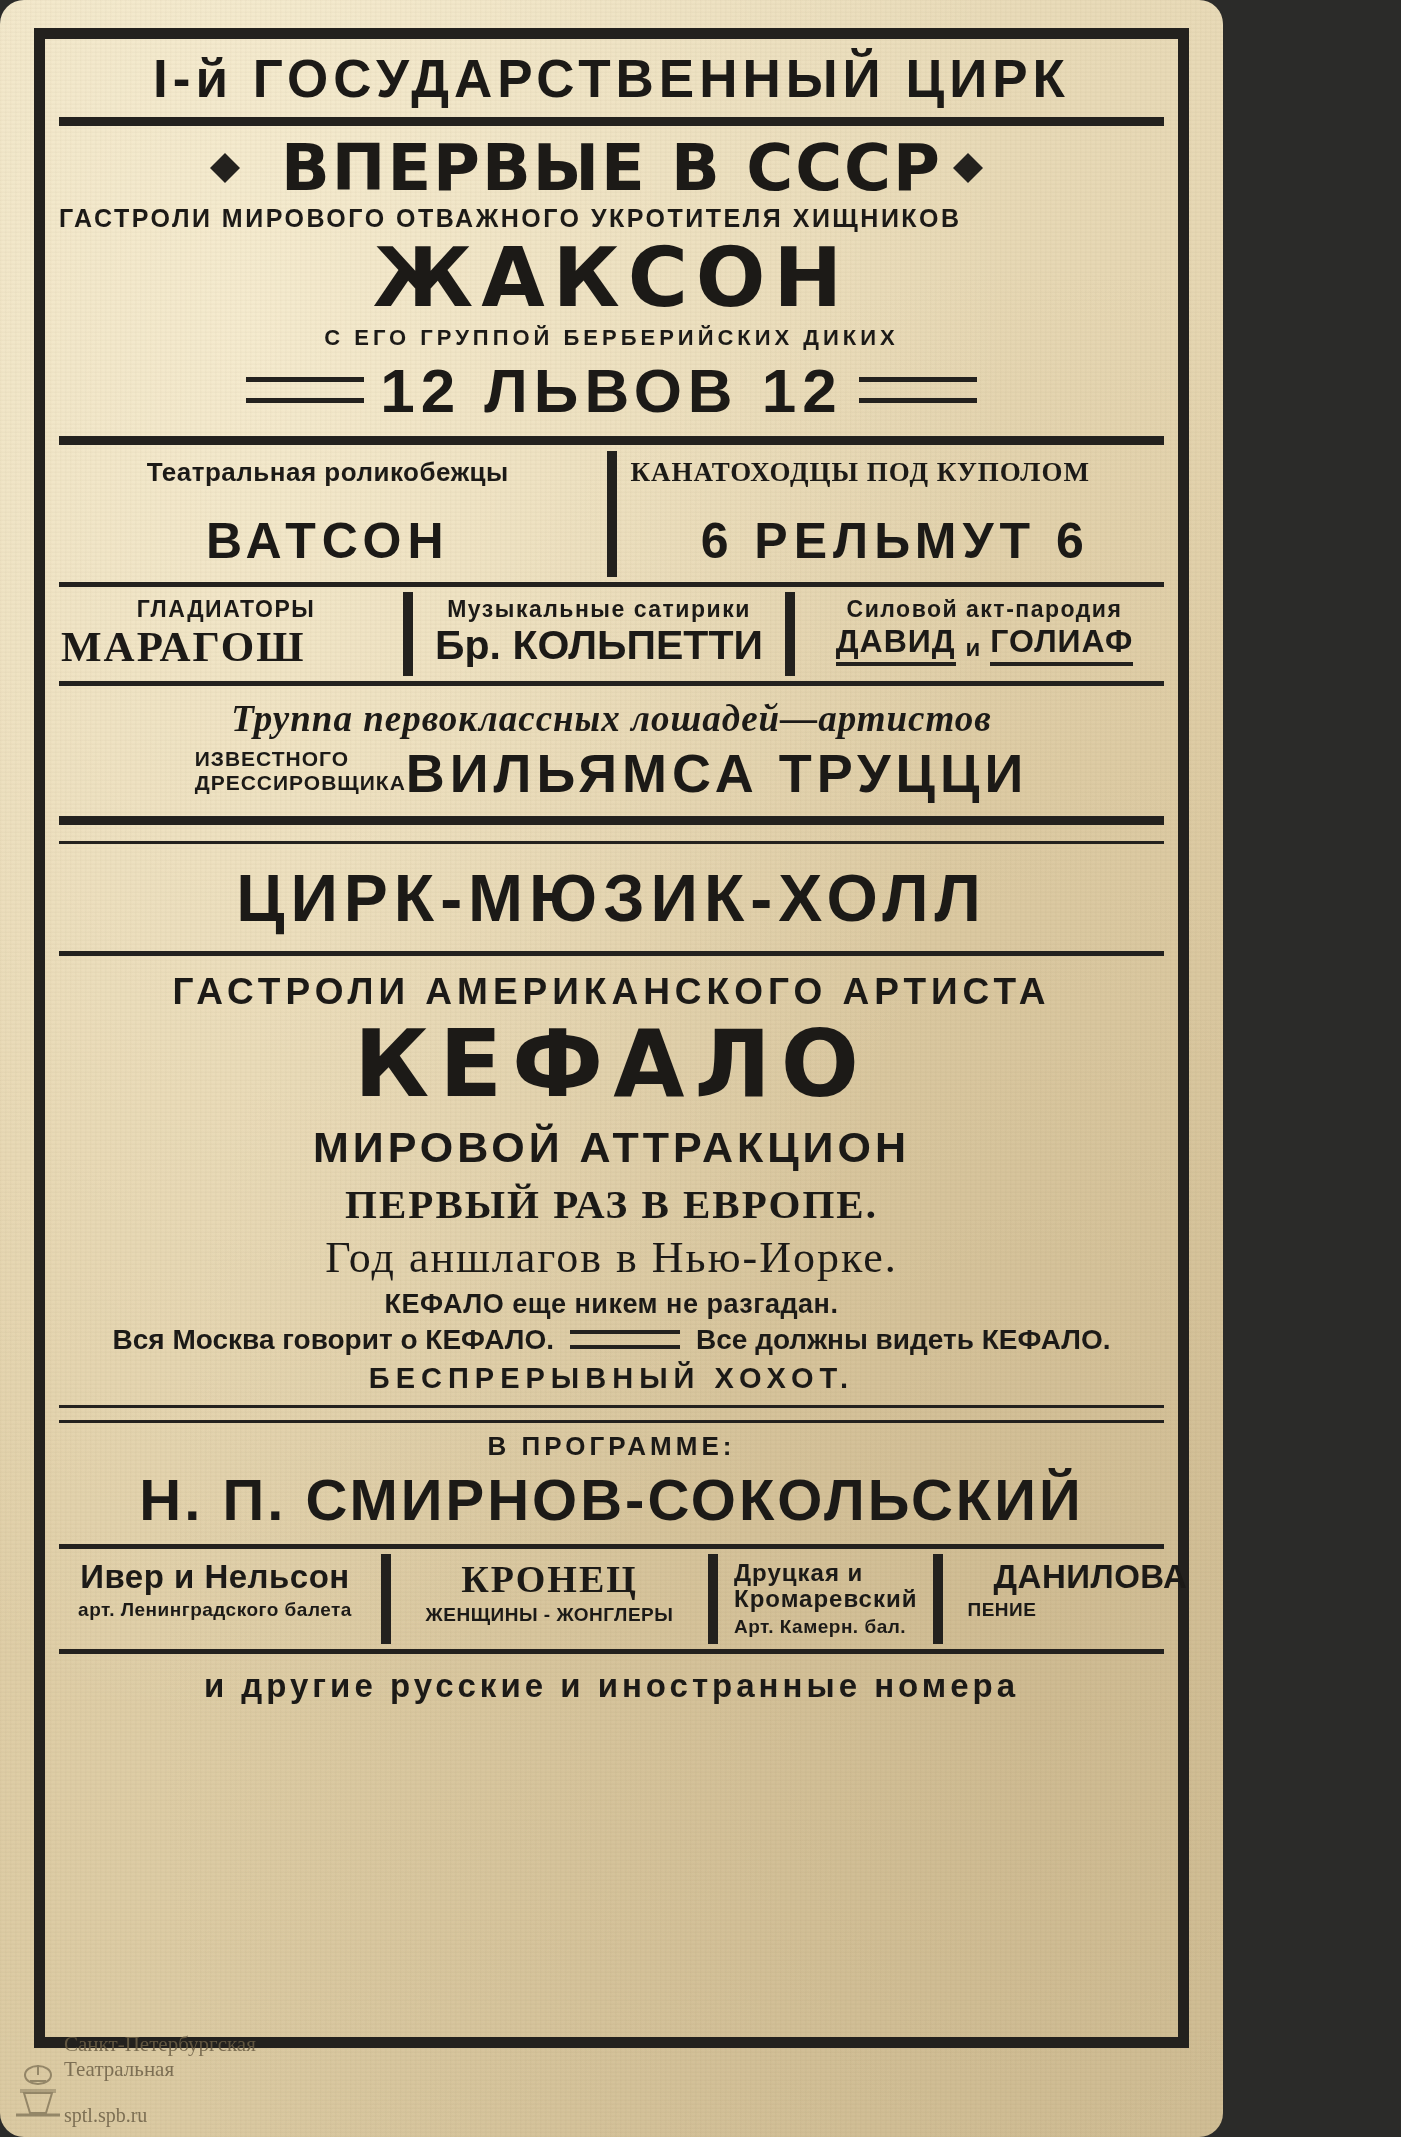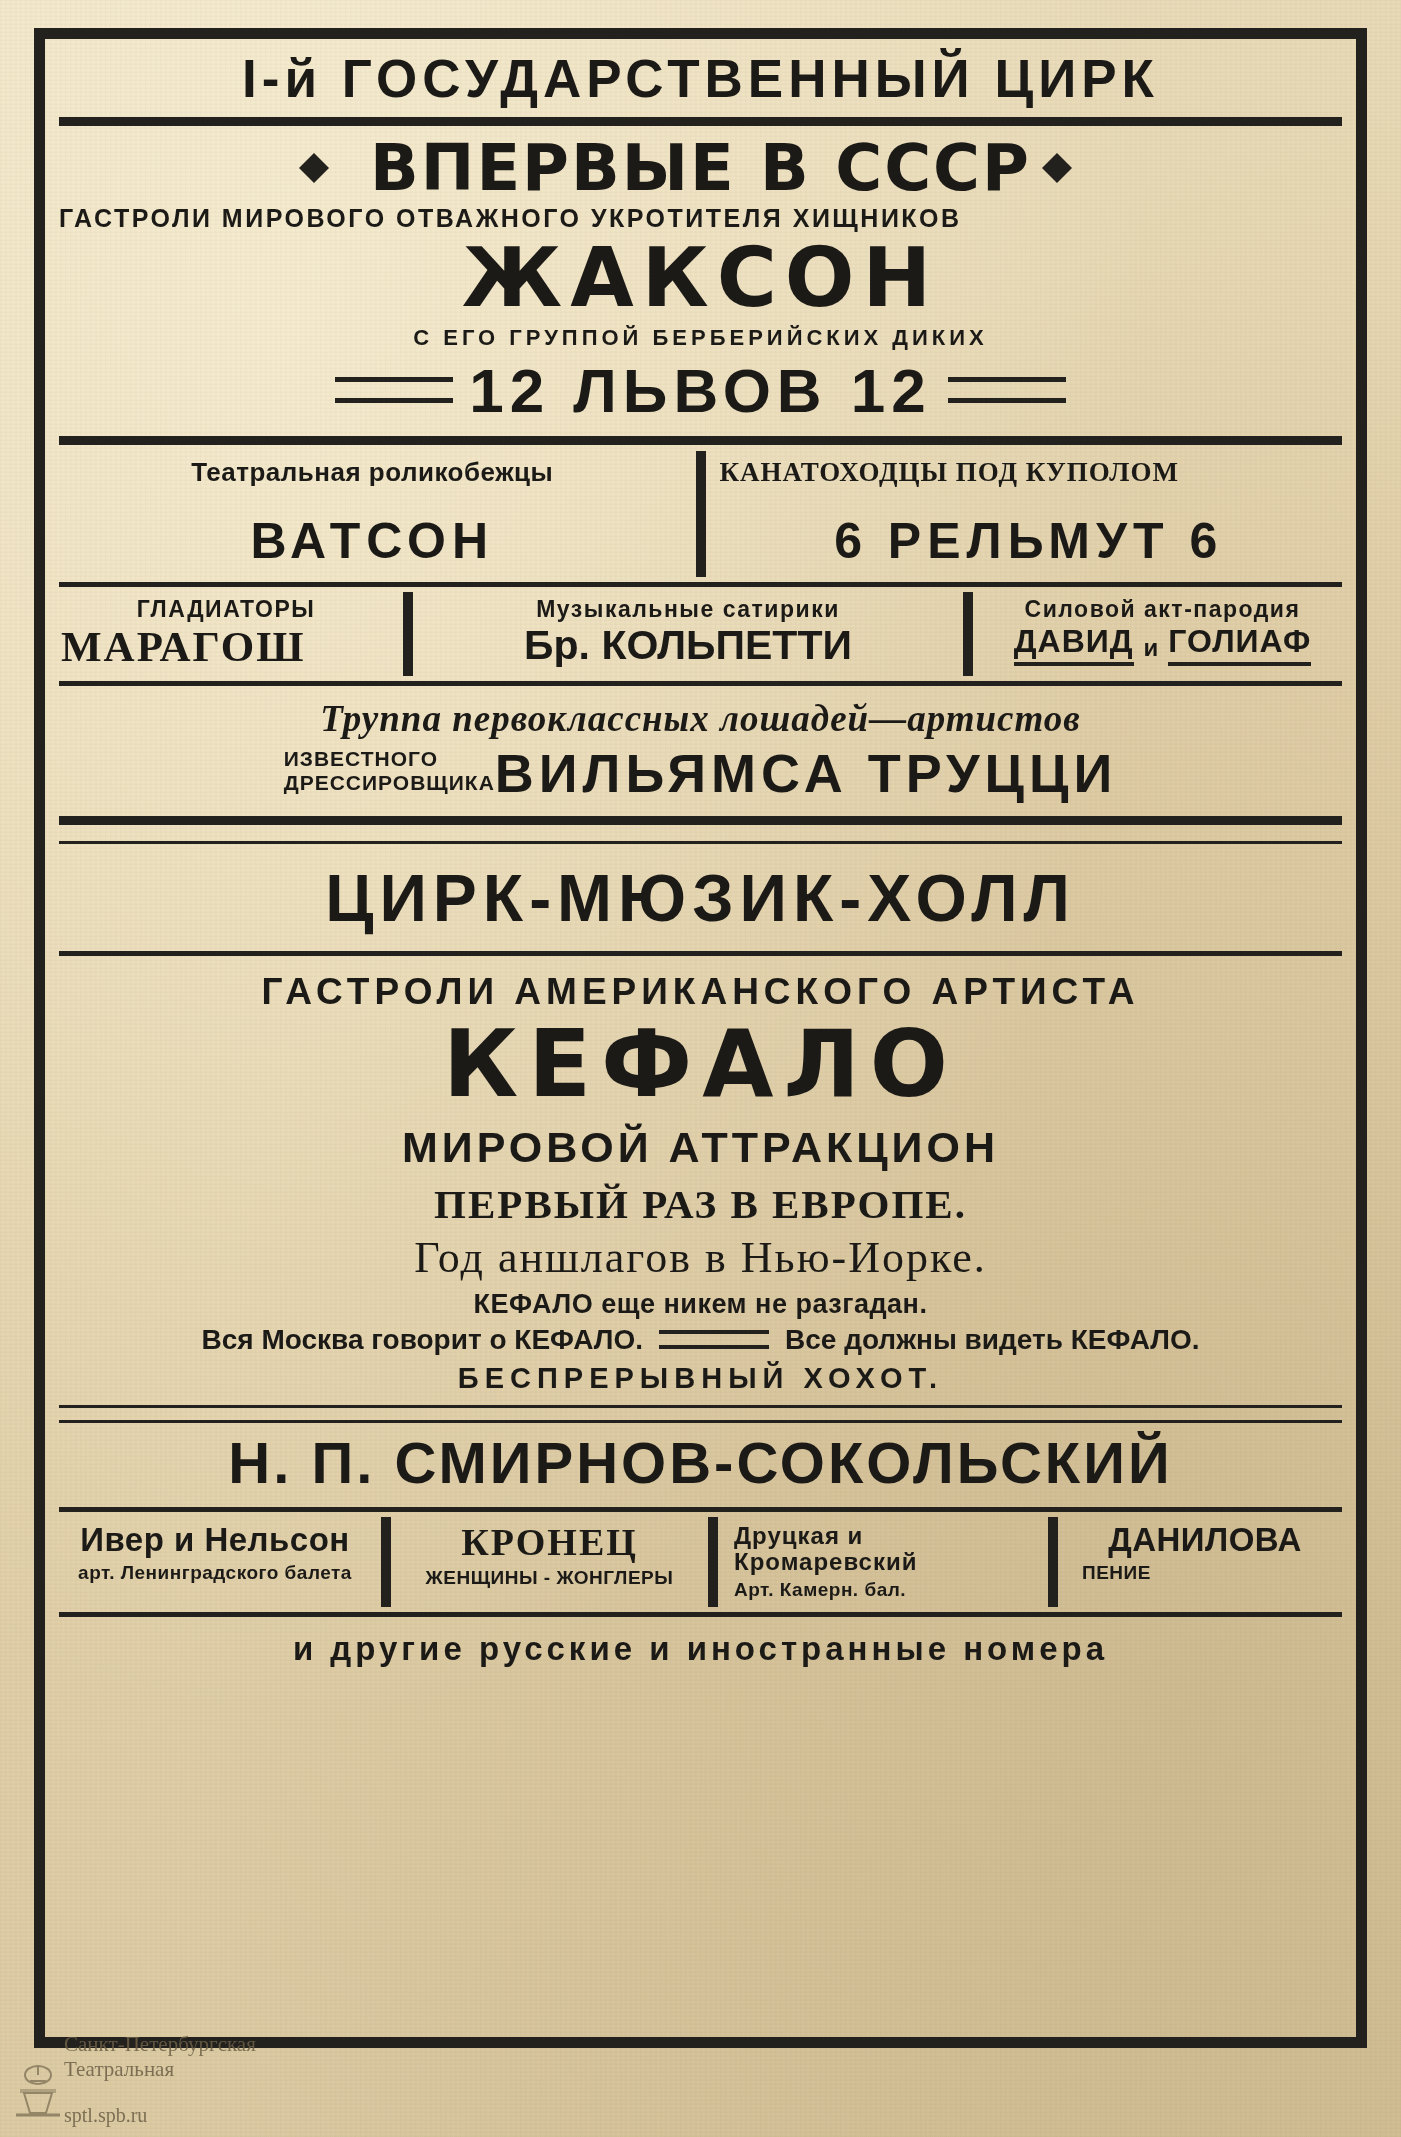--- a/index.html
+++ b/index.html
@@ -8,31 +8,32 @@
     background: #2b2b29;
   }
   body {
     width: 1401px;
     height: 2137px;
     overflow: hidden;
     font-family: "Liberation Sans", sans-serif;
   }
   .poster {
     position: relative;
-    width: 1401px;
+    width: 1223px;
     height: 2137px;
     background: #e5d5b0;
     background-image:
       radial-gradient(ellipse at 20% 15%, rgba(255,248,225,0.55), rgba(255,248,225,0) 55%),
       radial-gradient(ellipse at 85% 80%, rgba(176,150,105,0.30), rgba(176,150,105,0) 60%),
       linear-gradient(160deg, #ece0c0 0%, #e3d2ab 45%, #d8c79f 100%);
     box-sizing: border-box;
     padding: 28px 34px 0 34px;
     color: #1c1a17;
     overflow: hidden;
+    border-radius: 24px;
   }
   .grain {
     position: absolute;
     inset: 0;
     pointer-events: none;
     background-image:
       repeating-linear-gradient(0deg, rgba(120,100,70,0.045) 0px, rgba(120,100,70,0.045) 1px, rgba(0,0,0,0) 2px, rgba(0,0,0,0) 4px),
       repeating-linear-gradient(90deg, rgba(130,110,75,0.035) 0px, rgba(130,110,75,0.035) 1px, rgba(0,0,0,0) 2px, rgba(0,0,0,0) 5px);
     mix-blend-mode: multiply;
     opacity: .8;
@@ -491,20 +492,21 @@
       <span>Вся Москва говорит о КЕФАЛО.</span>
       <span class="smallbar"></span>
       <span>Все должны видеть КЕФАЛО.</span>
     </div>
     <div class="t-laughter">БЕСПРЕРЫВНЫЙ ХОХОТ.</div>
 
     <div class="rule-thin"></div>
     <div style="height:4px"></div>
     <div class="rule-thin"></div>
 
+    <div class="t-program">В ПРОГРАММЕ:</div>
     <div class="t-smirnov">Н. П. СМИРНОВ-СОКОЛЬСКИЙ</div>
 
     <div class="rule-med"></div>
 
     <div class="cols4">
       <div class="cell" style="flex:0 0 300px;">
         <div class="b-name">Ивер и Нельсон</div>
         <div class="b-sub">арт. Ленинградского балета</div>
       </div>
       <div class="vsep"></div>

